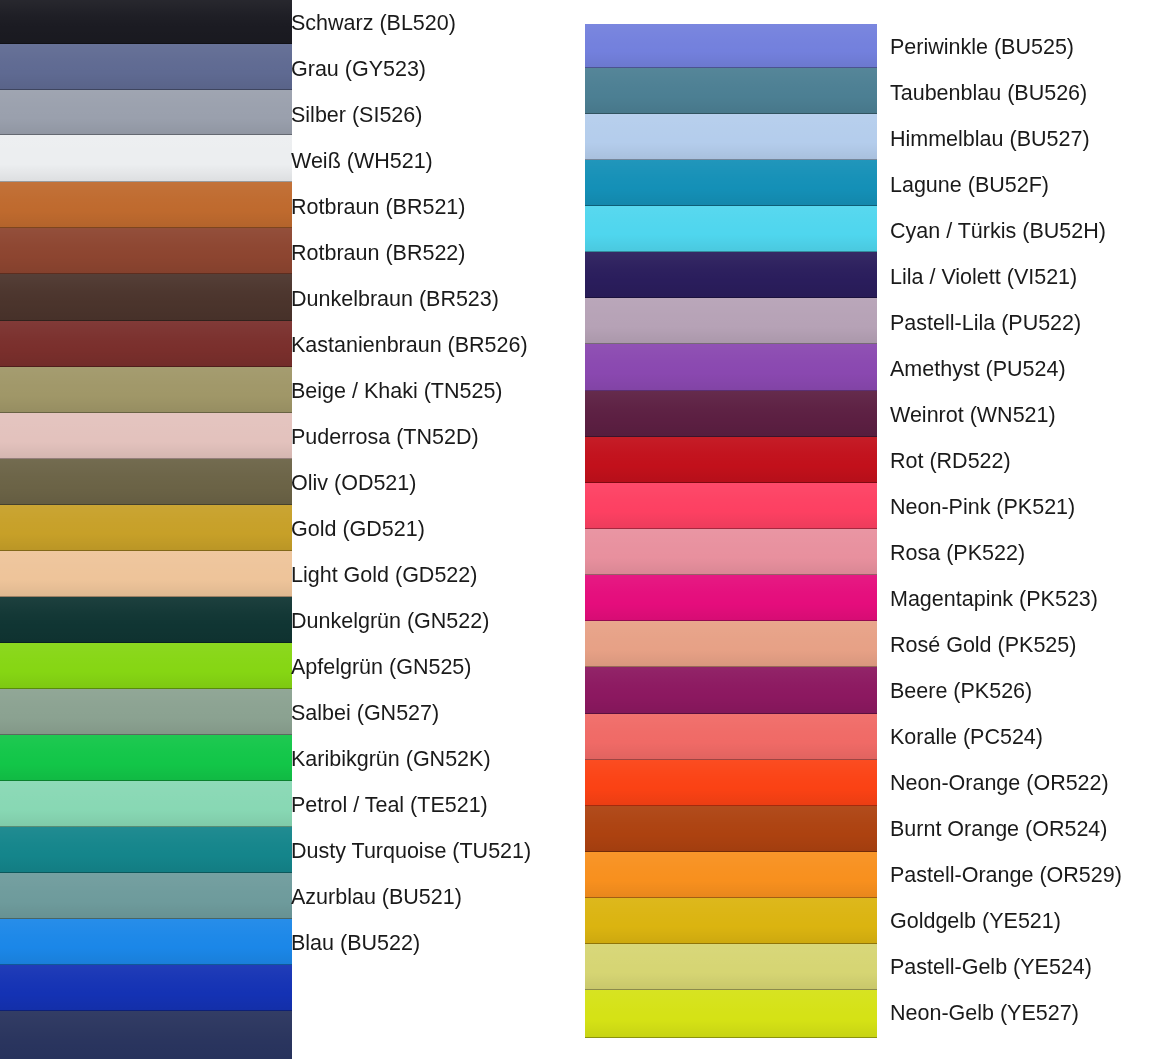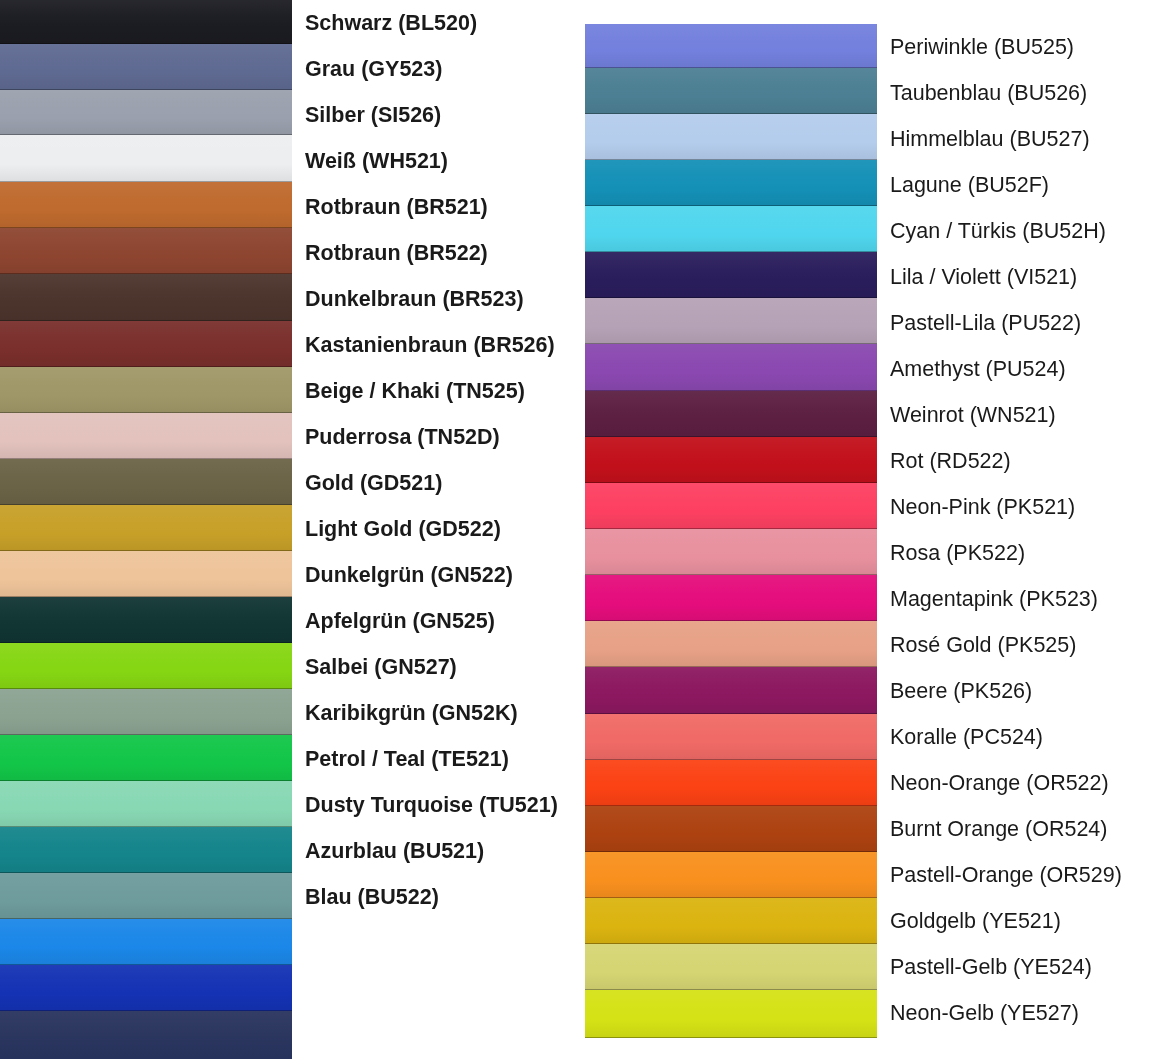--- a/index.html
+++ b/index.html
@@ -69,21 +69,21 @@
   }
 
   
   .label-list {
     position: absolute;
     top: 0;
     margin: 0;
     padding: 0;
     list-style: none;
   }
-  #column-left  .label-list { left: 305px; width: 280px; font-weight: bold; }
+  #column-left  .label-list { left: 291px; width: 280px; }
   #column-right .label-list { left: 305px; width: 280px; }
 
   .label {
     color: #1a1a1a;
     font-size: 21.5px;
     line-height: 46px;
     height: 46px;
     white-space: nowrap;
     font-family: "Liberation Sans", sans-serif;
   }
@@ -123,20 +123,21 @@
         <li class="label">Schwarz (BL520)</li>
         <li class="label">Grau (GY523)</li>
         <li class="label">Silber (SI526)</li>
         <li class="label">Weiß (WH521)</li>
         <li class="label">Rotbraun (BR521)</li>
         <li class="label">Rotbraun (BR522)</li>
         <li class="label">Dunkelbraun (BR523)</li>
         <li class="label">Kastanienbraun (BR526)</li>
         <li class="label">Beige / Khaki (TN525)</li>
         <li class="label">Puderrosa (TN52D)</li>
+        <li class="label">Oliv (OD521)</li>
         <li class="label">Gold (GD521)</li>
         <li class="label">Light Gold (GD522)</li>
         <li class="label">Dunkelgrün (GN522)</li>
         <li class="label">Apfelgrün (GN525)</li>
         <li class="label">Salbei (GN527)</li>
         <li class="label">Karibikgrün (GN52K)</li>
         <li class="label">Petrol / Teal (TE521)</li>
         <li class="label">Dusty Turquoise (TU521)</li>
         <li class="label">Azurblau (BU521)</li>
         <li class="label">Blau (BU522)</li>

